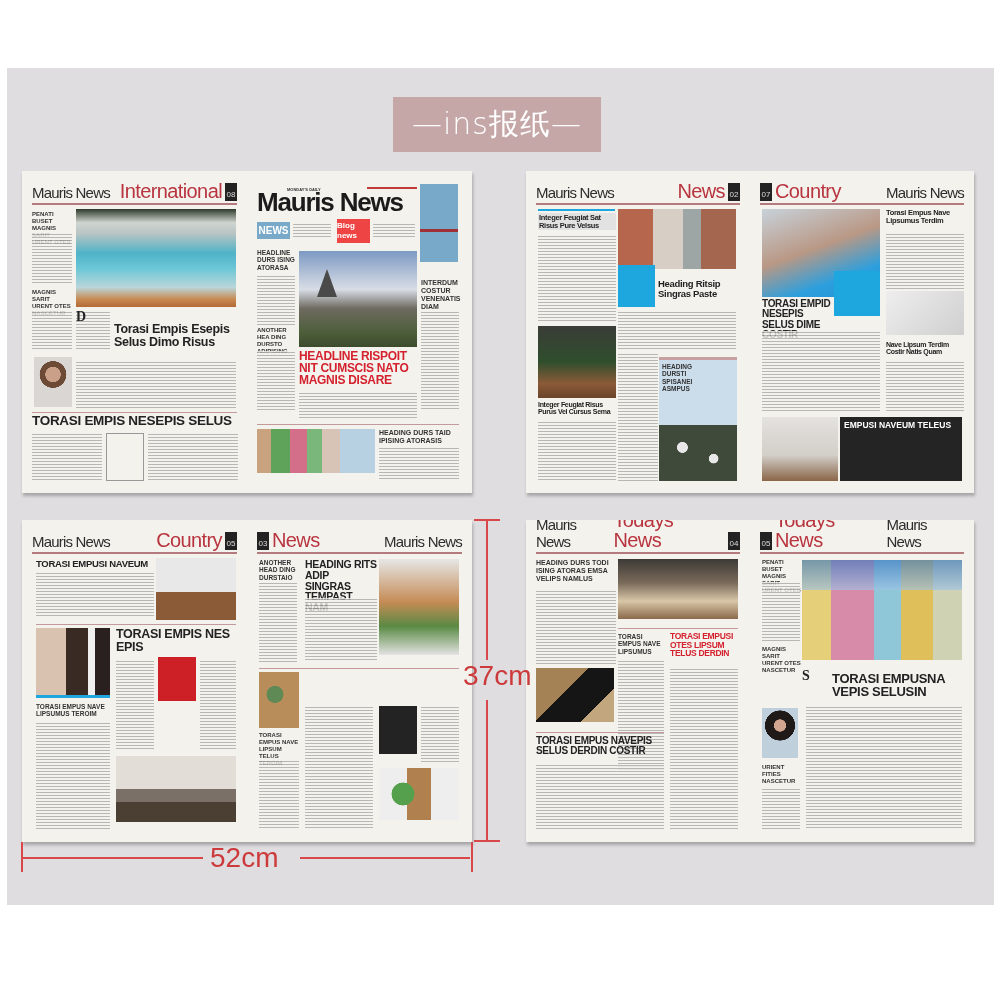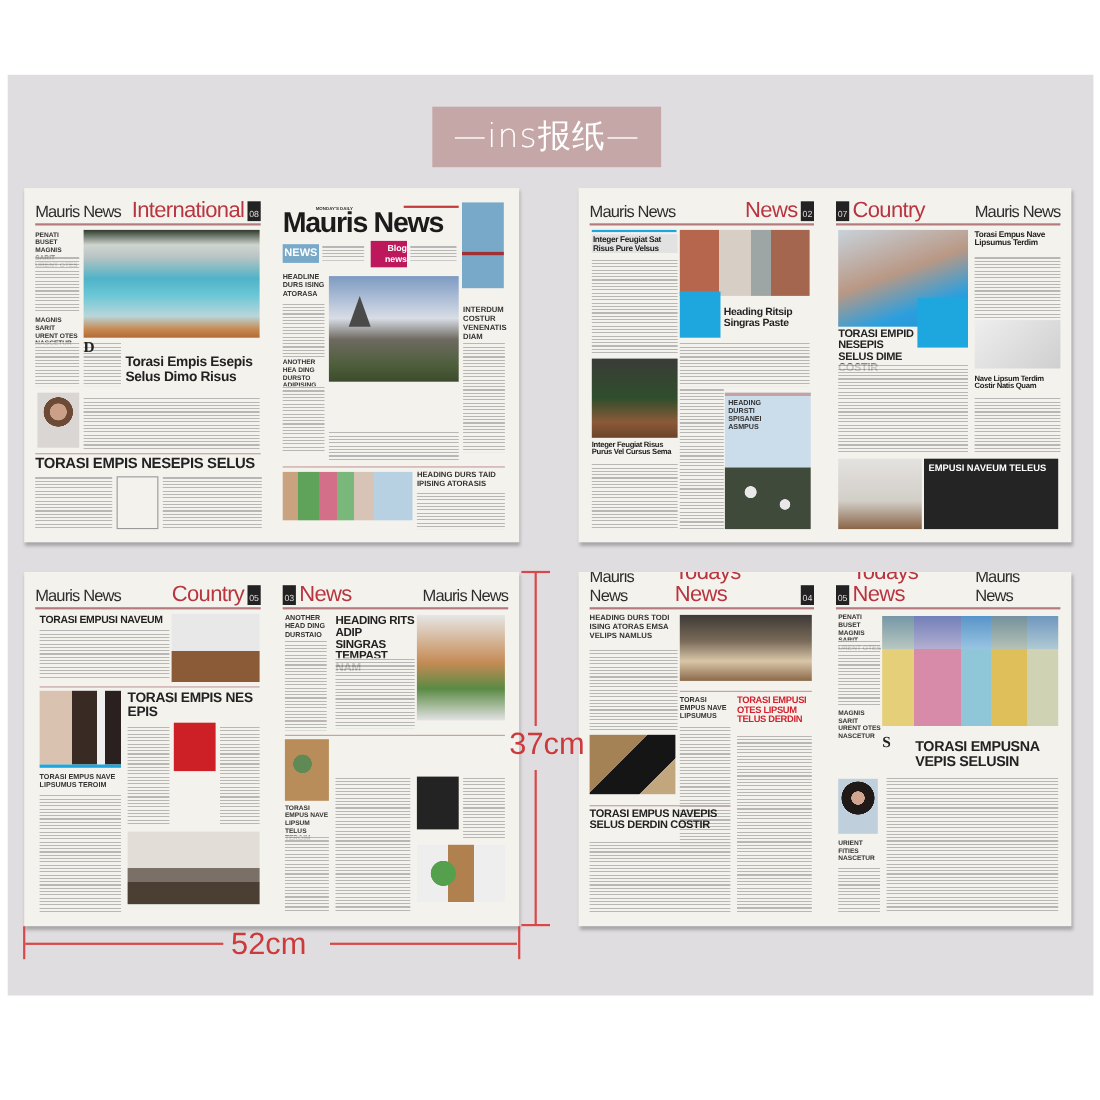--- a/index.html
+++ b/index.html
@@ -59,33 +59,34 @@
   </div>
 
   <div class="page" style="left:225px;width:225px;padding:8px 8px">
     <div class="abs" style="left:40px;top:16px;font-size:4px;font-weight:700;color:#333">MONDAY'S DAILY</div>
     <div class="abs" style="left:120px;top:16px;width:50px;height:2px;background:#c23a3a"></div>
     <div class="abs h-black" style="left:10px;top:18px;font-size:26px;letter-spacing:-1.2px;color:#1b1b1b;font-weight:700;font-family:'Liberation Sans',sans-serif;white-space:nowrap">Mauris News</div>
     <div class="abs" style="left:173px;top:13px;width:38px;height:78px;background:#79a9c9"></div>
     <div class="abs" style="left:173px;top:58px;width:38px;height:3px;background:#9e3036"></div>
     <div class="abs" style="left:10px;top:51px;width:33px;height:17px;background:#79a9c9;color:#fff;font:700 10px 'Liberation Sans',sans-serif;text-align:center;line-height:17px">NEWS</div>
     <div class="abs text" style="left:46px;top:52px;width:38px;height:14px"></div>
-    <div class="abs" style="left:90px;top:48px;width:33px;height:24px;background:#be185d;color:#fff;font:700 8px 'Liberation Sans',sans-serif;text-align:right;line-height:10px;padding-top:2px">
+    <div class="abs" style="left:90px;top:48px;width:33px;height:24px;background:#ef4444;color:#fff;font:700 8px 'Liberation Sans',sans-serif;text-align:left;line-height:10px;padding-top:2px">
       <div>Blog</div>
       <div>news</div>
     </div>
     <div class="abs text" style="left:126px;top:52px;width:42px;height:14px"></div>
     <div class="abs h-small" style="left:10px;top:78px;width:38px;font-size:6.5px">HEADLINE DURS ISING ATORASA</div>
     <div class="abs text" style="left:10px;top:104px;width:38px;height:50px"></div>
     <div class="abs h-small" style="left:10px;top:156px;width:38px;font-size:6px">ANOTHER HEA DING DURSTO ADIPISING</div>
     <div class="abs text" style="left:10px;top:180px;width:38px;height:60px"></div>
     <div class="img" style="left:52px;top:80px;width:118px;height:96px;background:linear-gradient(180deg,#7d9ac3 0%,#d8dde6 40%,#6e6a60 60%,#4d5e3a 85%,#3c4b2d 100%)"></div>
     <div class="abs" style="left:70px;top:98px;width:0;height:0;border-left:10px solid transparent;border-right:10px solid transparent;border-bottom:28px solid #4a4a4a"></div>
     <div class="abs h-small" style="left:174px;top:108px;width:40px;font-size:7px">INTERDUM COSTUR VENENATIS DIAM</div>
     <div class="abs text" style="left:174px;top:140px;width:38px;height:100px"></div>
+    <div class="abs h-red" style="left:52px;top:179px;width:120px;font-size:12px">HEADLINE RISPOIT NIT CUMSCIS NATO MAGNIS DISARE</div>
     <div class="abs text" style="left:52px;top:221px;width:118px;height:28px"></div>
     <div class="hr" style="left:10px;top:253px;width:202px"></div>
     <div class="img" style="left:10px;top:258px;width:118px;height:44px;background:linear-gradient(90deg,#c9a27f 0 12%,#5fa35a 12% 28%,#d46f8a 28% 42%,#7ab77b 42% 55%,#d7c4b7 55% 70%,#b7d1e3 70%)"></div>
     <div class="abs h-small" style="left:132px;top:258px;width:82px;font-size:7px">HEADING DURS TAID IPISING ATORASIS</div>
     <div class="abs text" style="left:132px;top:276px;width:80px;height:34px"></div>
   </div>
 </div>
 
 <div class="sheet" style="left:526px;top:171px;width:448px;height:322px">
   <div class="page" style="left:0;width:224px">

